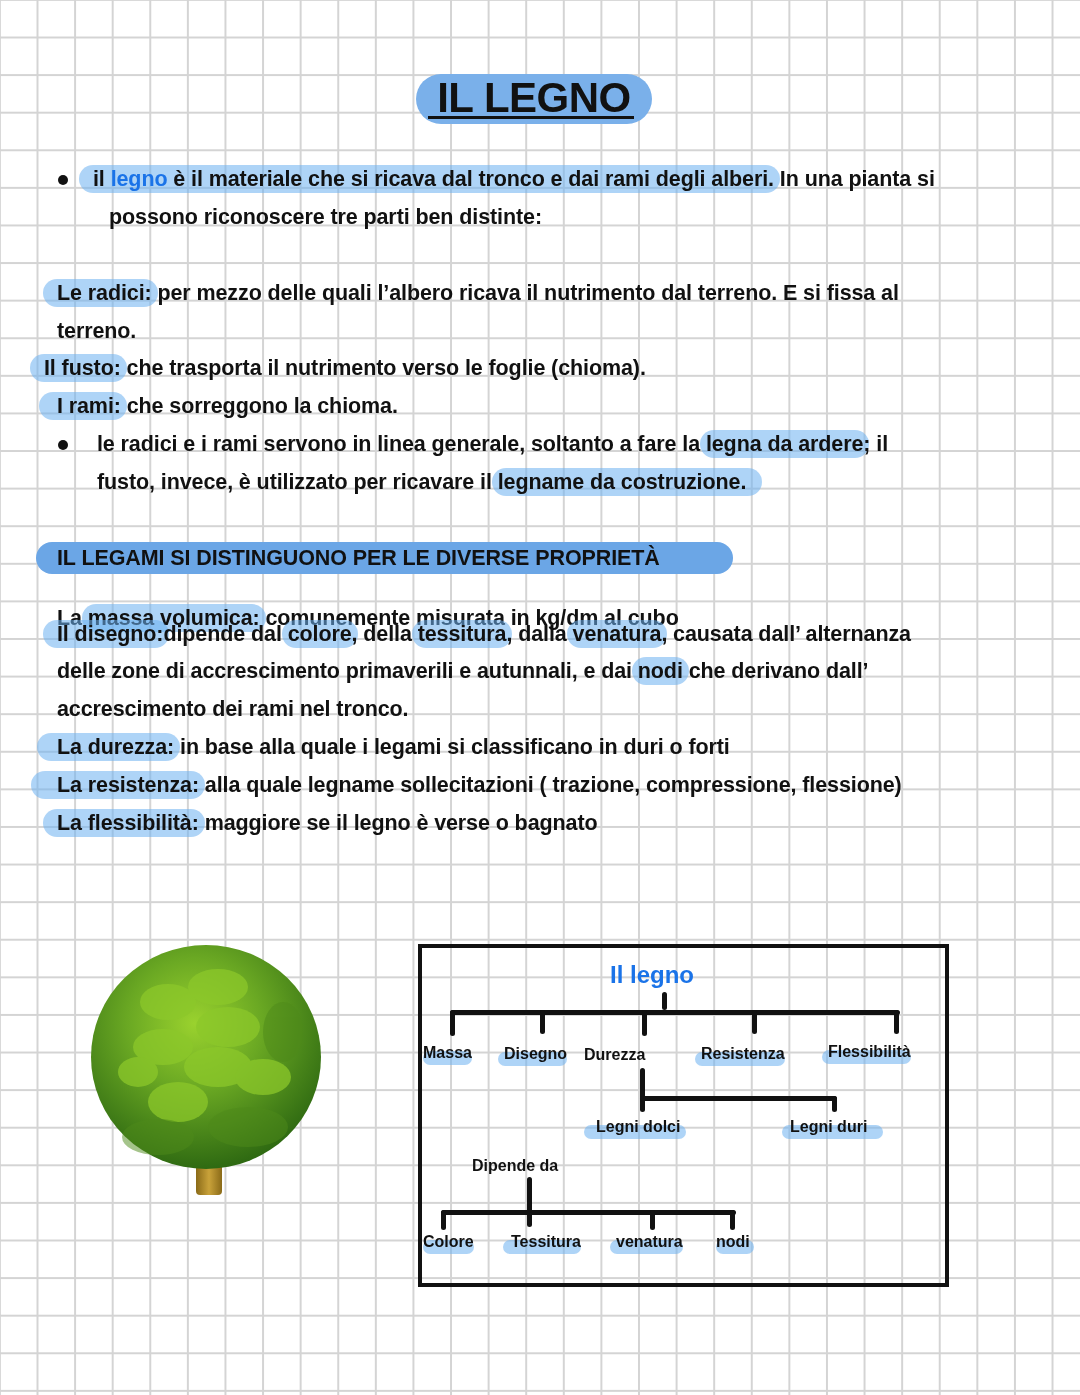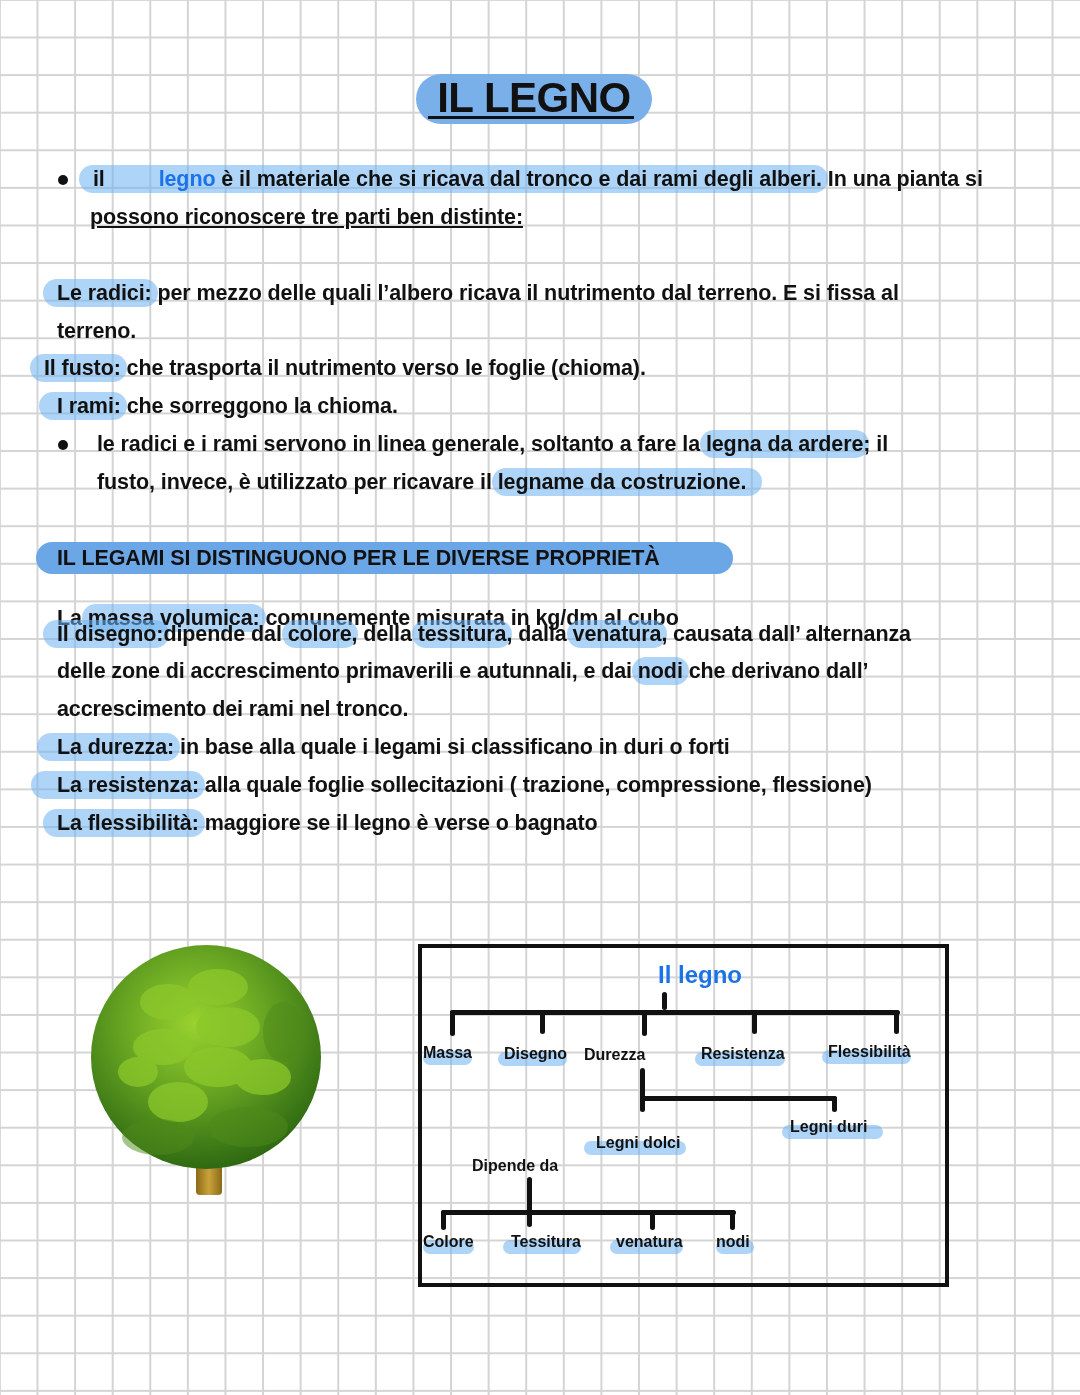--- a/index.html
+++ b/index.html
@@ -18,21 +18,21 @@
   .line {
     position: absolute; font-size: 21.5px; font-weight: bold; white-space: nowrap;
     letter-spacing: -0.1px; line-height: 28px;
   }
   .hl {
     background: rgba(108, 176, 240, 0.55);
     border-radius: 14px;
     padding: 2px 6px;
     margin: 0 -6px;
   }
-  .blue { color: #1a73e8; margin-left: 48px; }
+  .blue { color: #1a73e8; }
   .bullet {
     position: absolute; width: 10px; height: 10px; border-radius: 50%; background: #111;
   }
   #title {
     left: 416px; top: 74px; width: 236px; height: 50px;
     background: #7ab0ea; border-radius: 26px;
     font-size: 42px; font-weight: bold; text-align: center; line-height: 48px;
     letter-spacing: -0.5px;
   }
   #title-underline { left: 428px; top: 116px; width: 206px; height: 3px; background: #111; }
@@ -62,21 +62,21 @@
 
 <div id="title" class="abs">
   <span>IL LEGNO</span>
 </div>
 <div id="title-underline" class="abs"></div>
 
 <div class="bullet" style="left:58px; top:175px;"></div>
 <div class="line" style="left:97px; top:165px;">
   <span class="hl" style="padding-left:14px; margin-left:-18px; padding-right:6px;"><span>il </span><span class="blue">legno</span><span> è il materiale che si ricava dal tronco e dai rami degli alberi.</span></span><span> In una pianta si</span>
 </div>
-<div class="line" style="left:90px; top:203px;text-decoration:underline;">possono riconoscere tre parti ben distinte:</div>
+<div class="line" style="left:109px; top:203px;">possono riconoscere tre parti ben distinte:</div>
 
 <div class="line" style="left:57px; top:279px;">
   <span class="hl" style="padding-left:14px; margin-left:-14px;">Le radici:</span><span> per mezzo delle quali l’albero ricava il nutrimento dal terreno. E si fissa al</span>
 </div>
 <div class="line" style="left:57px; top:317px;">terreno.</div>
 <div class="line" style="left:44px; top:354px;">
   <span class="hl" style="padding-left:14px; margin-left:-14px;">Il fusto:</span><span> che trasporta il nutrimento verso le foglie (chioma).</span>
 </div>
 <div class="line" style="left:57px; top:392px;">
   <span class="hl" style="padding-left:18px; margin-left:-18px;">I rami:</span><span> che sorreggono la chioma.</span>
@@ -102,21 +102,21 @@
 </div>
 <div class="line" style="left:57px; top:657px;">
   <span>delle zone di accrescimento primaverili e autunnali, e dai </span><span class="hl">nodi</span><span> che derivano dall’</span>
 </div>
 <div class="line" style="left:57px; top:695px;">accrescimento dei rami nel tronco.</div>
 
 <div class="line" style="left:57px; top:733px;">
   <span class="hl" style="padding-left:20px; margin-left:-20px;">La durezza:</span><span> in base alla quale i legami si classificano in duri o forti</span>
 </div>
 <div class="line" style="left:57px; top:771px;">
-  <span class="hl" style="padding-left:26px; margin-left:-26px;text-align:right;">La resistenza:</span><span> alla quale foglie sollecitazioni ( trazione, compressione, flessione)</span>
+  <span class="hl" style="padding-left:26px; margin-left:-26px;text-align:right;">La resistenza:</span><span> alla quale legname sollecitazioni ( trazione, compressione, flessione)</span>
 </div>
 <div class="line" style="left:57px; top:809px;">
   <span class="hl" style="padding-left:14px; margin-left:-14px;">La flessibilità:</span><span> maggiore se il legno è verse o bagnato</span>
 </div>
 
 <div id="tree" class="abs">
   <svg width="236" height="256" viewBox="0 0 236 256">
     <defs>
       <radialGradient id="crown" cx="45%" cy="35%" r="65%">
         <stop offset="0%" stop-color="#9ad22e"></stop>
@@ -163,21 +163,21 @@
 <div class="node" style="left:423px; top:1040px;"><div class="nh"></div><span class="t">Massa</span></div>
 <div class="node" style="left:504px; top:1041px;"><div class="nh" style="left:-6px;"></div><span class="t">Disegno</span></div>
 <div class="node" style="left:584px; top:1042px;text-align:center;"><span class="t">Durezza</span></div>
 <div class="node" style="left:701px; top:1041px;"><div class="nh" style="left:-6px;"></div><span class="t">Resistenza</span></div>
 <div class="node" style="left:828px; top:1039px;"><div class="nh" style="left:-6px;"></div><span class="t">Flessibilità</span></div>
 
 <div class="bar" style="left:640px; top:1068px; width:5px; height:44px;"></div>
 <div class="bar" style="left:640px; top:1096px; width:197px; height:5px;"></div>
 <div class="bar" style="left:832px; top:1096px; width:5px; height:16px;"></div>
 
-<div class="node" style="left:596px; top:1114px;margin-top:16px;"><div class="nh" style="left:-12px; right:-6px;"></div><span class="t">Legni dolci</span></div>
+<div class="node" style="left:596px; top:1114px;"><div class="nh" style="left:-12px; right:-6px;"></div><span class="t">Legni dolci</span></div>
 <div class="node" style="left:790px; top:1114px;"><div class="nh" style="left:-8px; right:-16px;"></div><span class="t">Legni duri</span></div>
 
 <div class="node" style="left:472px; top:1153px;">Dipende da</div>
 <div class="bar" style="left:527px; top:1177px; width:5px; height:50px;"></div>
 <div class="bar" style="left:441px; top:1210px; width:295px; height:5px;"></div>
 <div class="bar" style="left:441px; top:1210px; width:5px; height:20px;"></div>
 <div class="bar" style="left:650px; top:1210px; width:5px; height:20px;"></div>
 <div class="bar" style="left:730px; top:1210px; width:5px; height:20px;"></div>
 
 <div class="node" style="left:423px; top:1229px;"><div class="nh"></div><span class="t">Colore</span></div>

